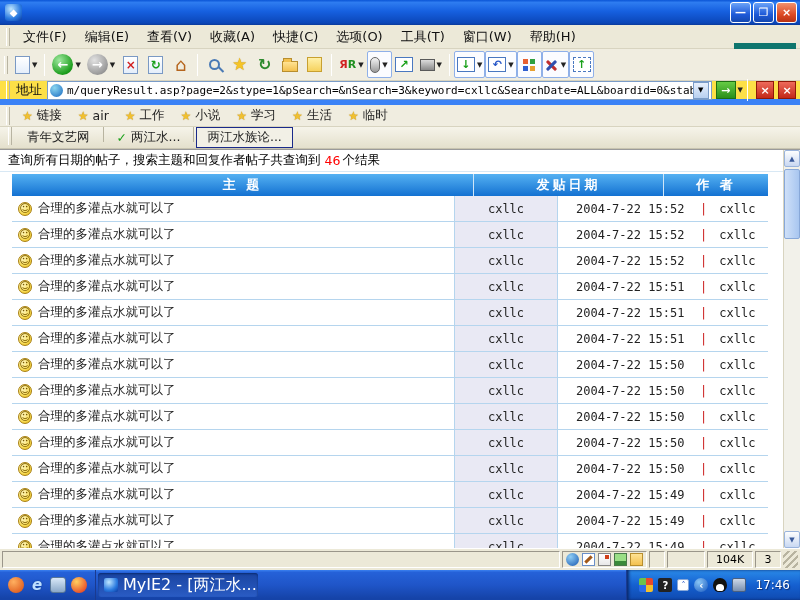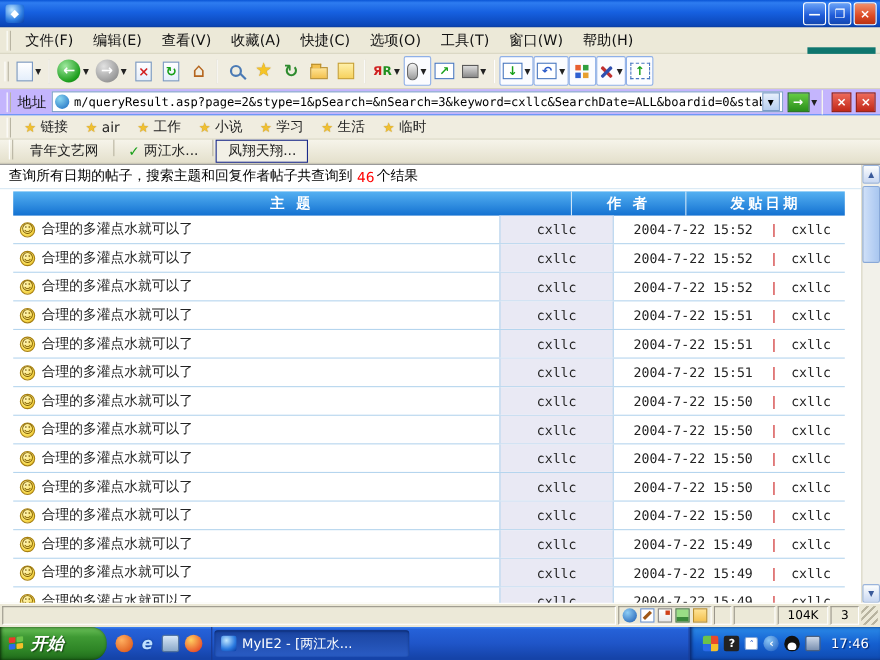--- a/index.html
+++ b/index.html
@@ -55,21 +55,21 @@
   .green { color:#18a018; } .blue { color:#2858c8; }
   .ic-cube { width:15px; height:12px; background:linear-gradient(#dcdcdc,#8a8a8a); border:1px solid #5a5a5a; }
   .ic-grid { width:5px; height:5px; background:#e86030; box-shadow:7px 0 0 #30a040,0 7px 0 #3060d0,7px 7px 0 #e8a030; margin:0 8px 7px 0; }
   .ic-tools { width:14px; height:14px; }
   .ic-tools::before,.ic-tools::after { content:""; position:absolute; width:13px; height:3px; border-radius:1px; top:6px; left:0; }
   .ic-tools::before { background:#c03030; transform:rotate(45deg); }
   .ic-tools::after  { background:#3050b0; transform:rotate(-45deg); }
   .ic-frame.dash { border-style:dashed; }
 
   
-  #addrbar { height:24px; flex:0 0 24px; display:flex; align-items:center; background:#c4b5fd; padding:0 4px; border-bottom:1px solid #3b82f6; }
+  #addrbar { height:24px; flex:0 0 24px; display:flex; align-items:center; background:#fde047; padding:0 4px; border-bottom:6px solid #3b82f6; }
   #addr-label { font-size:13px; margin:0 5px 0 2px; color:#111; }
   #addr-box { flex:1; height:19px; background:#fff; border:1px solid #7a9cc8; display:flex; align-items:center; padding:0 2px; }
   .ic-url { width:13px; height:13px; border-radius:50%; background:radial-gradient(circle at 35% 30%,#8ad6f0,#1868c0); margin-right:4px; flex:0 0 13px; }
   #addr-input { flex:1; border:none; outline:none; font-family:"DejaVu Sans Mono","Liberation Mono",monospace; font-size:11px; color:#000; background:#fff; }
   .combo-btn { width:16px; height:17px; background:linear-gradient(#e8f0fc,#b8d0f0); border:1px solid #7a9cc8; font-size:7px; display:flex; align-items:center; justify-content:center; }
   .go-btn { width:20px; height:18px; margin-left:4px; background:linear-gradient(#66cc44,#2a8f1a); border:1px solid #1d7012; color:#fff; font-weight:bold; font-size:11px; display:flex; align-items:center; justify-content:center; }
   .redx { width:18px; height:18px; background:linear-gradient(#ee6a5a,#c22818); border:1px solid #8f1808; color:#fff; font-weight:bold; font-size:11px; display:flex; align-items:center; justify-content:center; margin-left:4px; }
 
   
   #linksbar { height:22px; flex:0 0 22px; display:flex; align-items:center; background:#f0ede0; padding:0 4px; border-bottom:1px solid #d8d4c0; }
@@ -84,21 +84,21 @@
   .tabsep { width:1px; height:15px; background:#b8b4a0; margin:0 2px; }
 
   
   #content { flex:1 1 auto; background:#fff; position:relative; overflow:hidden; border-top:1px solid #9a9a9a; }
   #summary { height:22px; display:flex; align-items:center; padding-left:8px; font-size:12.5px; color:#000; border-bottom:1px solid #d8e8f4; }
   #summary .count { color:#ff0000; margin:0 2px 0 4px; }
   #ftable { position:absolute; left:12px; right:32px; top:24px; }
   #thead { height:22px; display:flex; background:linear-gradient(#55b1f2,#1371d1); color:#fff; font-weight:bold; font-size:13px; letter-spacing:3px; }
   .hc { display:flex; align-items:center; justify-content:center; border-right:1px solid #cfe6f8; }
   .hc:last-child { border-right:none; }
-  .col-topic { width:508px; } .col-author { width:104px; } .col-date { flex:1; }
+  .col-topic { width:462px; } .col-author { width:104px; } .col-date { flex:1; }
   .frow { height:26px; display:flex; border-bottom:1px solid #b5d5ee; font-size:12.5px; color:#222; }
   .c-topic { width:442px; display:flex; align-items:center; gap:6px; padding-left:6px; }
   .smiley { width:14px; height:14px; border-radius:50%; background:radial-gradient(circle at 35% 30%,#fff8c0,#f7d84a 65%,#d8a818); border:1px solid #a88010; color:#7a5a00; font-size:11px; line-height:1; display:flex; align-items:center; justify-content:center; flex:0 0 14px; }
   .c-author { width:104px; background:#e9e9f4; border-left:1px solid #b5d5ee; border-right:1px solid #b5d5ee; display:flex; align-items:center; justify-content:center; font-family:"DejaVu Sans Mono","Liberation Mono",monospace; font-size:12px; }
   .c-date { flex:1; display:flex; align-items:center; padding-left:18px; font-family:"DejaVu Sans Mono","Liberation Mono",monospace; font-size:12px; }
   .c-date .d { width:118px; }
   .c-date .bar { color:#cc2020; margin:0 12px 0 6px; }
 
   
   #vscroll { position:absolute; right:0; top:0; bottom:0; width:17px; background:#f2f1ea; border-left:1px solid #d8d4c0; display:flex; flex-direction:column; }
@@ -126,22 +126,22 @@
   #start-label { color:#fff; font-weight:bold; font-style:italic; font-size:15px; text-shadow:1px 1px 1px #1a4a14; }
   .winflag { width:14px; height:13px; display:grid; grid-template-columns:6px 6px; grid-template-rows:5px 5px; gap:1px; transform:skewY(-6deg); }
   .winflag i { border-radius:1px; }
   .wf1{background:#e83a2a;} .wf2{background:#6cc24a;} .wf3{background:#2a6ae8;} .wf4{background:#f5c02a;}
   #quicklaunch { display:flex; align-items:center; gap:5px; padding:0 8px; border-right:1px solid #1a3a90; }
   .ql-ico { width:16px; height:16px; display:flex; align-items:center; justify-content:center; border-radius:3px; color:#fff; font-size:11px; font-weight:bold; }
   .qi-media { background:radial-gradient(circle at 35% 30%,#ffb060,#d84a10); border-radius:50%; }
   .qi-ie { color:#bfe0ff; font-style:italic; font-size:15px; text-shadow:0 0 2px #083a8a; }
   .qi-desk { background:linear-gradient(#d8e8f8,#8aa8c8); border:1px solid #5a7898; }
   .qi-msn { background:radial-gradient(circle at 35% 30%,#ffd060,#e02818); border-radius:50%; }
-  .taskbtn { display:flex; align-items:center; gap:5px; width:177px; margin:3px 2px; padding:0 6px; border-radius:3px;
-    background:linear-gradient(#3a78e8,#2258c8); box-shadow:0 1px 0 #5a94f4 inset; color:#fff; font-size:12px; white-space:nowrap; overflow:hidden; }
+  .taskbtn { display:flex; align-items:center; gap:5px; width:160px; margin:3px 2px; padding:0 6px; border-radius:3px;
+    background:linear-gradient(#3a78e8,#2258c8); box-shadow:0 1px 0 #5a94f4 inset; color:#fff; font-size:16px; white-space:nowrap; overflow:hidden; }
   .taskbtn.active { background:linear-gradient(#1a44a0,#2a5cc4); box-shadow:0 1px 2px #0a2a70 inset; }
   .t-ico { width:14px; height:14px; flex:0 0 14px; border-radius:2px; }
   .ti-myie { background:radial-gradient(circle at 35% 30%,#bfe6ff,#2a7ae0 60%,#0a3aa0); }
   .ti-chat { background:linear-gradient(#ffe394,#f3c14f); border:1px solid #b88e2e; }
   #tray { margin-left:auto; display:flex; align-items:center; gap:5px; padding:0 10px 0 12px;
     background:linear-gradient(180deg,#2a8ae8 0%,#1560d0 50%,#0f4ab0 100%); border-left:1px solid #1a3a90; box-shadow:2px 0 3px #0a2a70 inset; }
   .tr-ico { width:14px; height:14px; display:flex; align-items:center; justify-content:center; font-size:10px; border-radius:2px; }
   .tri-game { background:conic-gradient(#e84a2a 0 25%,#f5c02a 0 50%,#2a6ae8 0 75%,#6cc24a 0); }
   .tri-help { background:#222; color:#fff; font-weight:bold; }
   .tri-up { background:#fff; color:#2a5ac8; border:1px solid #88a8d8; width:12px; height:12px; font-size:8px; }
@@ -307,35 +307,35 @@
   <span class="tab">
         <span>青年文艺网</span>
       </span>
       <span class="tabsep"></span>
       <span class="tab">
         <span class="check">✓</span>
         <span>两江水...</span>
       </span>
       <span class="tabsep"></span>
       <span class="tab active">
-        <span>凤翔天翔...</span>
+        <span>两江水族论...</span>
       </span>
     </div>
 
   <div id="content">
     <div id="summary">
       <span>查询所有日期的帖子，搜索主题和回复作者帖子共查询到</span>
       <span class="count">46</span>
       <span>个结果</span>
     </div>
     <div id="ftable">
       <div id="thead">
         <span class="hc col-topic">主 题</span>
+        <span class="hc col-date">发贴日期</span>
         <span class="hc col-author">作 者</span>
-        <span class="hc col-date">发贴日期</span>
       </div>
       <div id="tbody">
           <div class="frow">
             <span class="c-topic">
               <span class="smiley">☺</span>
               <span>合理的多灌点水就可以了</span>
             </span>
             <span class="c-author">cxllc</span>
             <span class="c-date">
               <span class="d">2004-7-22 15:52</span>
@@ -518,29 +518,20 @@
         <span class="s-ico si-folder"></span>
       </span>
     <span class="spanel" style="width:16px;"></span>
     <span class="spanel" style="width:38px;"></span>
     <span class="spanel" style="width:46px;">104K</span>
     <span class="spanel" style="width:26px;">3</span>
     <span id="grip-corner"></span>
   </div>
 
   <div id="taskbar">
-    <span id="startbtn">
-      <span class="winflag">
-          <i class="wf1"></i>
-          <i class="wf2"></i>
-          <i class="wf3"></i>
-          <i class="wf4"></i>
-        </span>
-      <span id="start-label">开始</span>
-    </span>
     <span id="quicklaunch">
         <span class="ql-ico qi-media"></span>
         <span class="ql-ico qi-ie">e</span>
         <span class="ql-ico qi-desk"></span>
         <span class="ql-ico qi-msn"></span>
       </span>
     <span id="taskbtns" style="display:flex;align-items:stretch;">
         <span class="taskbtn active">
           <span class="t-ico ti-myie"></span>
           <span>MyIE2 - [两江水...</span>

